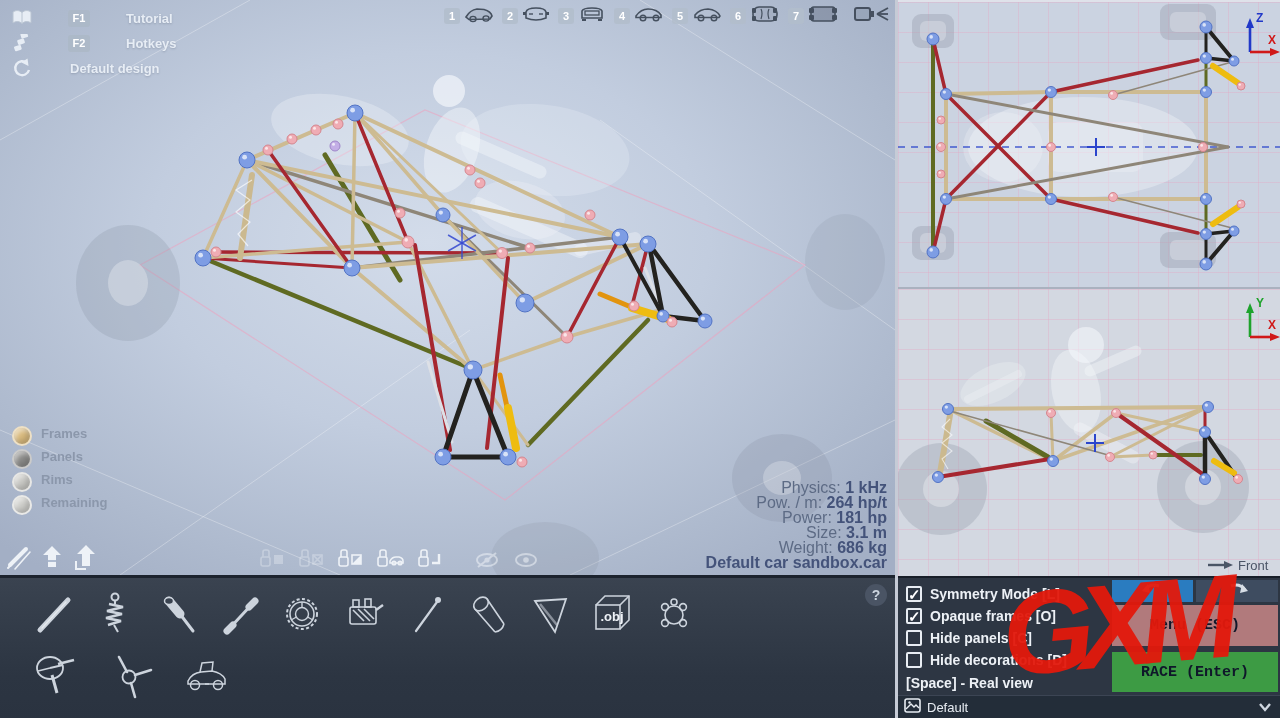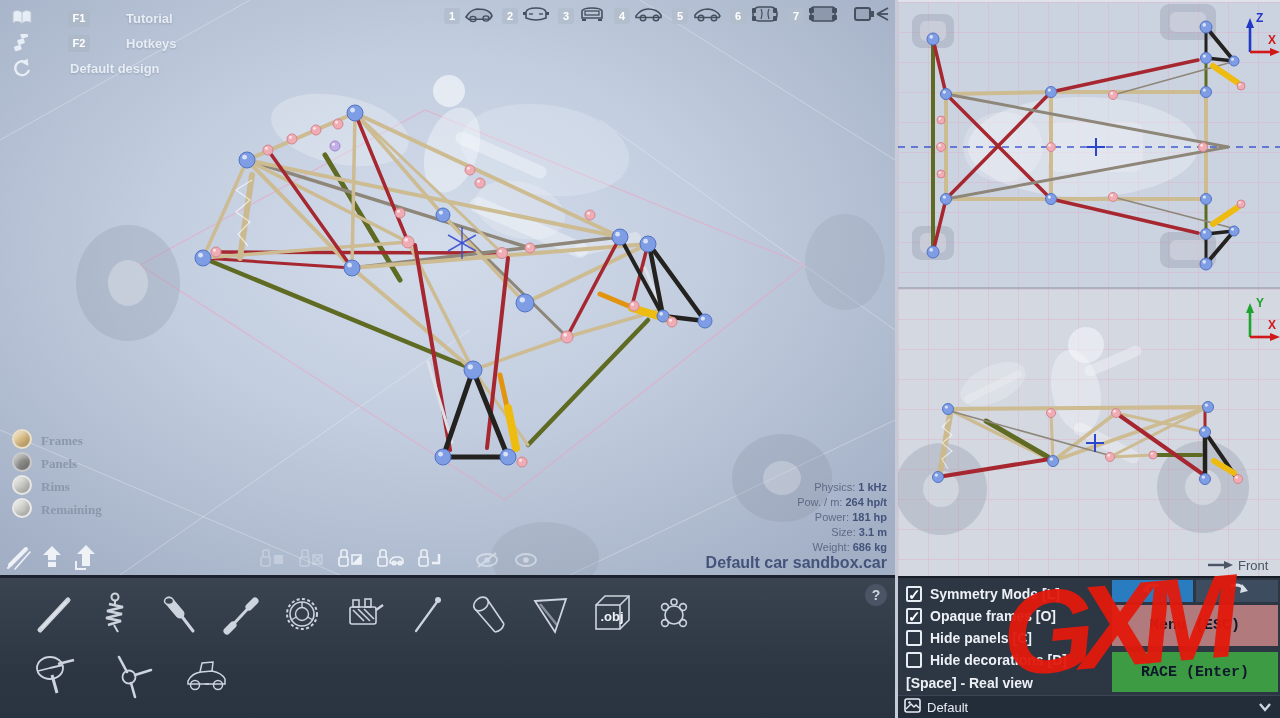--- a/index.html
+++ b/index.html
@@ -22,28 +22,28 @@
 
 
 .slots { position:absolute; left:444px; top:4px; display:flex; align-items:center; gap:7px; }
 .slot { display:flex; align-items:center; gap:3px; cursor:pointer; }
 .slot-num { width:16px; height:16px; border-radius:3px; background:rgba(178,189,203,.85); color:#fff;
   font-size:11px; font-weight:bold; display:flex; align-items:center; justify-content:center; }
 .cam-btn { position:absolute; left:852px; top:3px; cursor:pointer; }
 
 
 .legend { position:absolute; left:12px; top:426px; }
-.lg-row { display:flex; align-items:flex-end; height:23px;font-family:Liberation Serif, serif; }
+.lg-row { display:flex; align-items:flex-start; height:23px; }
 .lg-dot { width:20px; height:20px; border-radius:50%; border:2px solid rgba(255,255,255,.55); margin-right:9px;
   box-shadow:inset -3px -3px 5px rgba(0,0,0,.18), inset 2px 3px 4px rgba(255,255,255,.5); }
 .lg-label { color:#8b97ab; font-size:13px; font-weight:bold; }
 
 
 .stats { position:absolute; right:8px; bottom:5px; text-align:right; }
-.st-row { font-size:11px; height:15px; line-height:15px; color:#5d6b85;text-align:right; }
+.st-row { font-size:16px; height:15px; line-height:15px; color:#5d6b85;text-align:right; }
 .st-row b { color:#44537a; }
 .st-file { font-size:16px; height:15px; line-height:16px; font-weight:bold; color:#44537a; }
 
 
 .vp-tools-left { position:absolute; left:6px; bottom:4px; display:flex; gap:7px; }
 .vp-tools-mid { position:absolute; left:258px; bottom:5px; display:flex; gap:11px; }
 .vp-tools-eyes { position:absolute; left:474px; bottom:5px; display:flex; gap:13px; }
 .vp-tool { cursor:pointer; display:flex; align-items:center; }
 .dim35 { opacity:.35; } .dim55 { opacity:.55; }
 

